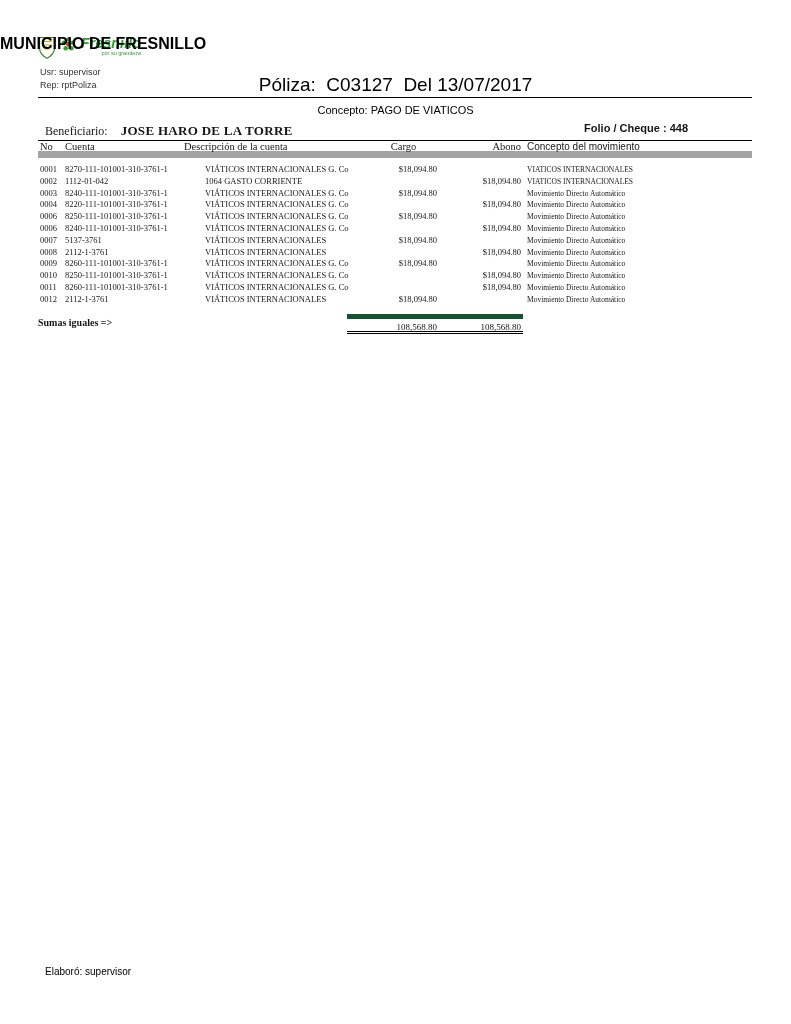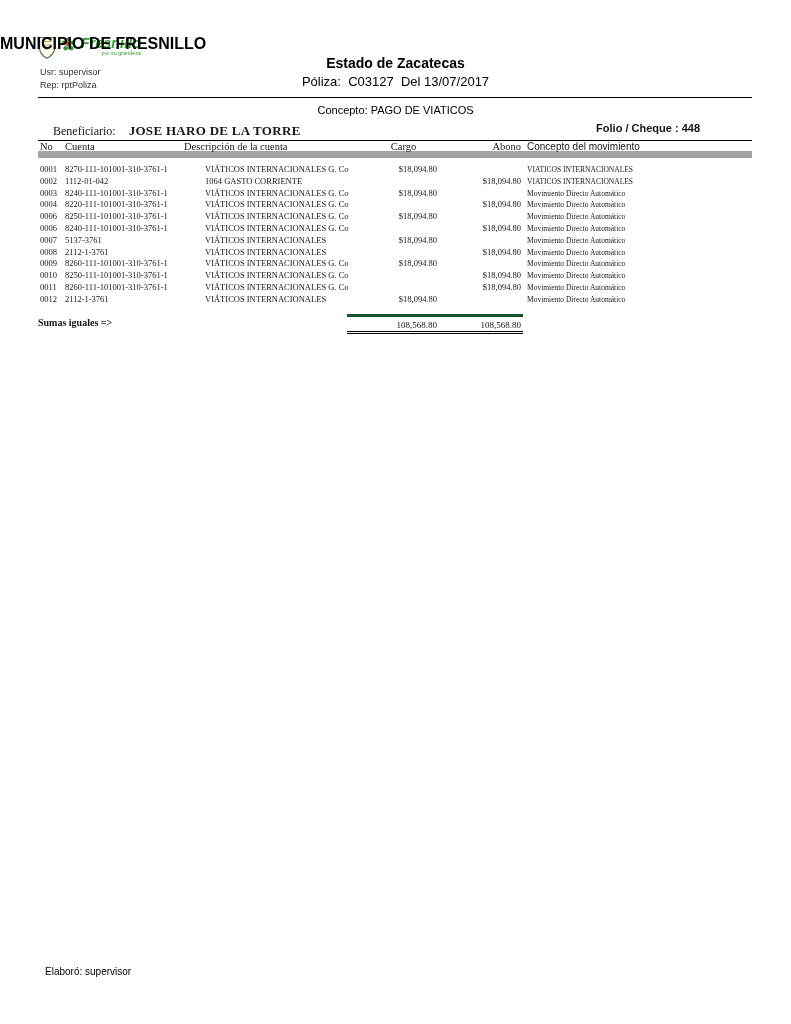--- a/index.html
+++ b/index.html
@@ -29,39 +29,39 @@
   .page-title {
     position:absolute; left:0; right:0; top:35px; text-align:left;
     font-family:"Liberation Sans", sans-serif; font-weight:bold; font-size:16px; color:#000;
   }
   .page-subtitle {
     position:absolute; left:0; right:0; top:55px; text-align:center;
     font-family:"Liberation Sans", sans-serif; font-weight:bold; font-size:14px; color:#000;
   }
   .poliza-line {
     position:absolute; left:0; right:0; top:74px; text-align:center;
-    font-family:"Liberation Sans", sans-serif; font-size:13px; white-space:pre; color:#000;
+    font-family:"Liberation Sans", sans-serif; font-size:19px; white-space:pre; color:#000;
   }
   .printinfo { position:absolute; top:52px; right:40px; display:flex; align-items:stretch; }
   .pi-labels {
     font-family:"Liberation Sans", sans-serif; font-size:9px; text-align:right;
     line-height:12.5px; padding-right:5px; color:#000;
   }
   .pi-divider { border-left:1px solid #000; }
   .pi-values {
     font-family:"Liberation Serif", serif; font-size:9.5px; line-height:12.5px;
     text-align:center; padding-left:5px; min-width:60px; color:#000;
   }
   .header-rule { position:absolute; left:38px; right:39px; top:97px; border-top:1px solid #000; }
   .concepto-line {
     position:absolute; left:0; right:0; top:104px; text-align:center;
     font-family:"Liberation Sans", sans-serif; font-size:11px; color:#000;
   }
   
-  .ben-row { position:absolute; left:45px; right:39px; top:121px; height:16px;margin-left:8px; }
+  .ben-row { position:absolute; left:45px; right:51px; top:121px; height:16px; }
   .ben-label { font-size:12px; }
   .ben-name { font-size:13px; font-weight:bold; margin-left:9px; letter-spacing:0.3px; }
   .folio { position:absolute; right:52px; top:1px; font-family:"Liberation Sans", sans-serif; font-weight:bold; font-size:11px; }
   
   .grid6 { display:grid; grid-template-columns:27px 140px 165px 67px 84px 1fr; }
   .thead {
     position:absolute; left:38px; width:714px; top:140px; height:18px;
     border-top:1px solid #000; border-bottom:7px solid #a3a3a3;
     align-items:center; font-weight:normal; font-size:10.5px;
   }
@@ -75,21 +75,21 @@
   .cell { overflow:hidden; white-space:nowrap; }
   .cell.no { padding-left:2px; }
   .cell.cargo, .cell.abono { text-align:right; }
   .cell.concepto { padding-left:6px; font-size:7.5px; }
   
   .sumas-label {
     position:absolute; left:38px; width:305px; top:317px; text-align:left;
     font-weight:bold; font-size:10px;
   }
   .totals-box {
-    position:absolute; left:347px; width:176px; top:314px; border-top:3px solid #14532d;
+    position:absolute; left:347px; width:176px; top:314px; border-top:5px solid #14532d;
     display:grid; grid-template-columns:90px 84px; padding-top:3px; font-size:9px;
   }
   .tot { text-align:right; }
   .double-rule {
     position:absolute; left:347px; width:176px; top:331px; height:3px;
     border-top:1px solid #000; border-bottom:1px solid #000;
   }
   
   .elaboro {
     position:absolute; left:45px; top:966px;
@@ -121,21 +121,20 @@
     <span class="logo-text">
       <span class="brand">Fresnillo</span>
       <span class="tagline">por su grandeza</span>
     </span>
   </div>
 
   <div class="usr-line">Usr: supervisor</div>
   <div class="rep-line">Rep: rptPoliza</div>
 
   <div class="page-title">MUNICIPIO DE FRESNILLO</div>
-  <div class="page-subtitle">Estado de Zacatecas</div>
   <div class="poliza-line">Póliza:  C03127  Del 13/07/2017</div>
 
 
   <div class="header-rule"></div>
   <div class="concepto-line">Concepto: PAGO DE VIATICOS</div>
 
   <div class="ben-row">
     <span class="ben-label">Beneficiario:</span>
     <span class="ben-name">JOSE HARO DE LA TORRE</span>
     <span class="folio">Folio / Cheque : 448</span>

